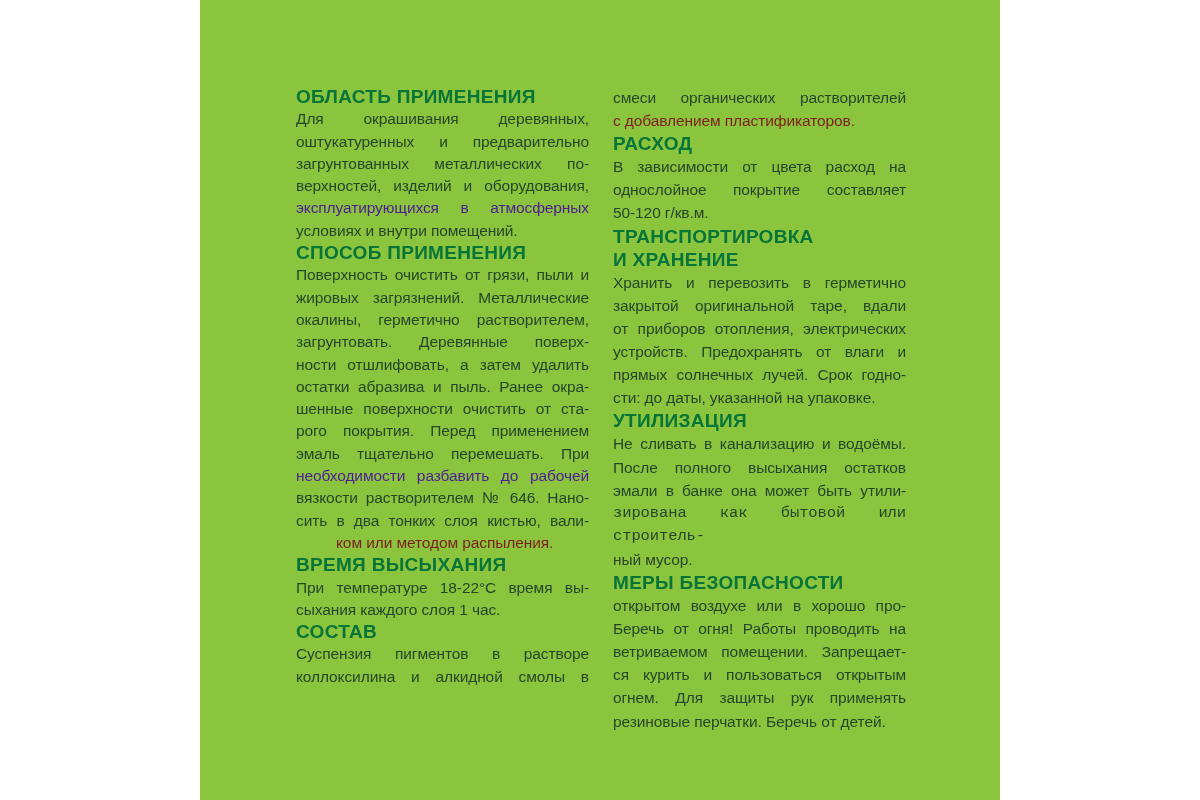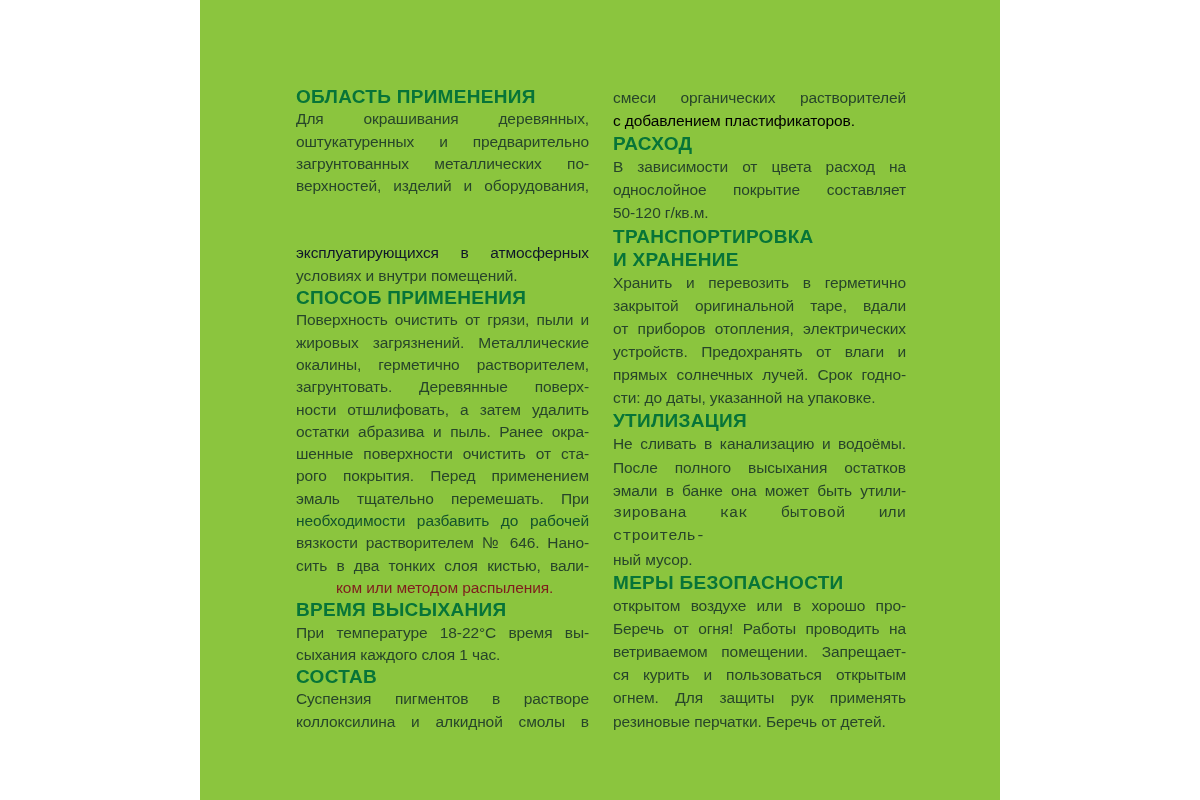--- a/index.html
+++ b/index.html
@@ -57,54 +57,54 @@
 
 <div class="page" style="background: rgb(255, 255, 255);">
   <div class="label-panel" style="background: rgb(139, 197, 62);">
     <div class="col col-0">
         <section>
           <div class="heading" style="color: rgb(7, 116, 56);">ОБЛАСТЬ ПРИМЕНЕНИЯ</div>
           <div class="line" style="color: rgb(39, 69, 42);">Для окрашивания деревянных,</div>
           <div class="line" style="color: rgb(39, 69, 42);">оштукатуренных и предварительно</div>
           <div class="line" style="color: rgb(39, 69, 42);">загрунтованных металлических по-</div>
           <div class="line" style="color: rgb(39, 69, 42);">верхностей, изделий и оборудования,</div>
-          <div class="line" style="color: #0f172a; margin-top: 45px;">эксплуатирующихся в атмосферных</div>
+          <div class="line" style="color: #4c1d95;">эксплуатирующихся в атмосферных</div>
           <div class="line last" style="color: rgb(39, 69, 42);">условиях и внутри помещений.</div>
         </section>
         <section>
           <div class="heading" style="color: rgb(7, 116, 56);">СПОСОБ ПРИМЕНЕНИЯ</div>
           <div class="line" style="color: rgb(39, 69, 42);">Поверхность очистить от грязи, пыли и</div>
           <div class="line" style="color: rgb(39, 69, 42);">жировых загрязнений. Металлические</div>
           <div class="line" style="color: rgb(39, 69, 42);">окалины, герметично растворителем,</div>
           <div class="line" style="color: rgb(39, 69, 42);">загрунтовать. Деревянные поверх-</div>
           <div class="line" style="color: rgb(39, 69, 42);">ности отшлифовать, а затем удалить</div>
           <div class="line" style="color: rgb(39, 69, 42);">остатки абразива и пыль. Ранее окра-</div>
           <div class="line" style="color: rgb(39, 69, 42);">шенные поверхности очистить от ста-</div>
           <div class="line" style="color: rgb(39, 69, 42);">рого покрытия. Перед применением</div>
           <div class="line" style="color: rgb(39, 69, 42);">эмаль тщательно перемешать. При</div>
-          <div class="line" style="color: #14532d;">необходимости разбавить до рабочей</div>
+          <div class="line" style="color: #4c1d95;">необходимости разбавить до рабочей</div>
           <div class="line" style="color: rgb(39, 69, 42);">вязкости растворителем № 646. Нано-</div>
           <div class="line" style="color: rgb(39, 69, 42);">сить в два тонких слоя кистью, вали-</div>
           <div class="line last" style="color: #7f1d1d; margin-left: 40px;">ком или методом распыления.</div>
         </section>
         <section>
           <div class="heading" style="color: rgb(7, 116, 56);">ВРЕМЯ ВЫСЫХАНИЯ</div>
           <div class="line" style="color: rgb(39, 69, 42);">При температуре 18-22°С время вы-</div>
           <div class="line last" style="color: rgb(39, 69, 42);">сыхания каждого слоя 1 час.</div>
         </section>
         <section>
           <div class="heading" style="color: rgb(7, 116, 56);">СОСТАВ</div>
           <div class="line" style="color: rgb(39, 69, 42);">Суспензия пигментов в растворе</div>
           <div class="line" style="color: rgb(39, 69, 42);">коллоксилина и алкидной смолы в</div>
         </section>
       </div>
     <div class="col col-1">
         <section>
           <div class="line" style="color: rgb(39, 69, 42);">смеси органических растворителей</div>
-          <div class="line last" style="color: #000000;">с добавлением пластификаторов.</div>
+          <div class="line last" style="color: #7f1d1d;">с добавлением пластификаторов.</div>
         </section>
         <section>
           <div class="heading" style="color: rgb(7, 116, 56);">РАСХОД</div>
           <div class="line" style="color: rgb(39, 69, 42);">В зависимости от цвета расход на</div>
           <div class="line" style="color: rgb(39, 69, 42);">однослойное покрытие составляет</div>
           <div class="line last" style="color: rgb(39, 69, 42);">50-120 г/кв.м.</div>
         </section>
         <section>
           <div class="heading" style="color: rgb(7, 116, 56);">ТРАНСПОРТИРОВКА
 И ХРАНЕНИЕ</div>

